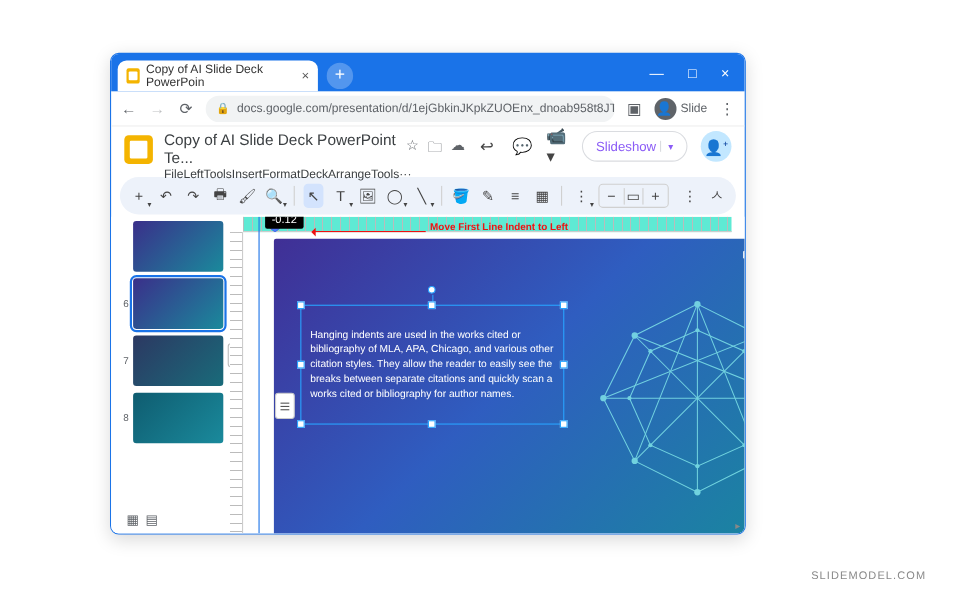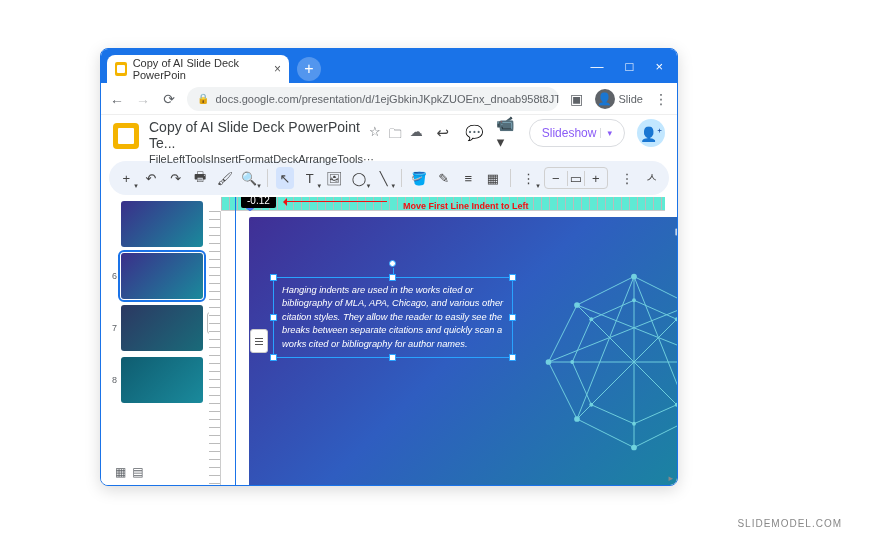--- a/index.html
+++ b/index.html
@@ -51,31 +51,31 @@
 .footer-ico { position:absolute; bottom:6px; left:14px; display:flex; gap:6px; color:#5f6368; font-size:12px; }
 
 .canvas-wrap { flex:1; background:#fff; position:relative; overflow:hidden; }
 .ruler-h { position:absolute; top:0; left:12px; right:12px; height:14px; background:#5eead4; border-bottom:1px solid #ccc; }
 .ruler-h::before { content:""; position:absolute; inset:0; background: repeating-linear-gradient(to right, #bbb 0, #bbb 1px, transparent 1px, transparent 8px); }
 .ruler-v { position:absolute; top:14px; left:0; bottom:0; width:12px; background:#fff; border-right:1px solid #ccc; }
 .ruler-v::before { content:""; position:absolute; inset:0; background: repeating-linear-gradient(to bottom, #bbb 0, #bbb 1px, transparent 1px, transparent 8px); }
 .tooltip { position:absolute; top:-4px; left:20px; background:#000; color:#fff; font-size:10px; padding:2px 6px; border-radius:2px; z-index:5; }
 .indent-marker { position:absolute; top:6px; left:24px; width:10px; height:8px; z-index:4; }
 .indent-marker svg { display:block; }
-.annot-arrow { position:absolute; top:4px; left:64px; display:flex; align-items:flex-start; gap:16px; z-index:3; }
+.annot-arrow { position:absolute; top:4px; left:64px; display:flex; align-items:flex-end; gap:4px; z-index:3; }
 .arrow-line { width:102px; height:1px; background:#e11; position:relative; }
 .arrow-line::before { content:""; position:absolute; left:-6px; top:-3px; border:4px solid transparent; border-right-color:#e11; }
 .annot-text { color:#e11; font-size:9px; font-weight:bold; }
 .guide { position:absolute; top:0; bottom:0; left:26px; width:1px; background:#1a73e8; z-index:2; }
 
 .slide { position:absolute; top:20px; left:40px; width: 490px; height: 272px; background: linear-gradient(135deg, #402f95 0%, #2f5dc0 45%, #178a9c 100%); border-radius:2px; }
 .slide-title { color:#fff; text-align:center; font-size:16px; font-weight:600; padding-top:16px; }
 .logo { position:absolute; top:10px; right:12px; color:#fff; font-size:8px; }
 .logo b::before { content:"▣ "; }
-.textbox { position:absolute; top:60px; left:24px; width:240px; border:1.5px solid #29a3ff; padding:6px 8px;font-style:italic; }
+.textbox { position:absolute; top:60px; left:24px; width:240px; border:1.5px solid #29a3ff; padding:20px 8px; }
 .textbox-text { color:#fff; font-size:9.3px; line-height:1.45; }
 .handle { position:absolute; width:7px; height:7px; background:#fff; border:1.5px solid #29a3ff; }
 .h-tl{top:-4px;left:-4px}.h-tr{top:-4px;right:-4px}.h-bl{bottom:-4px;left:-4px}.h-br{bottom:-4px;right:-4px}
 .h-tm{top:-4px;left:calc(50% - 4px)}.h-bm{bottom:-4px;left:calc(50% - 4px)}.h-ml{top:calc(50% - 4px);left:-4px}.h-mr{top:calc(50% - 4px);right:-4px}
 .rot { position:absolute; top:-18px; left:calc(50% - 4px); width:7px; height:7px; border:1.5px solid #29a3ff; border-radius:50%; background:#fff; }
 .rot::after { content:""; position:absolute; top:7px; left:3px; width:1px; height:8px; background:#29a3ff; }
 .autofit { position:absolute; left:-24px; bottom:4px; width:18px; height:24px; background:#fff; border:1px solid #ccc; border-radius:3px; display:flex; flex-direction:column; align-items:center; justify-content:center; gap:2px; }
 .autofit div { width:8px; height:1px; background:#555; }
 .geo { position:absolute; right:10px; top:50px; width:190px; height:190px; opacity:0.85; }
 .slidenum { position:absolute; bottom:8px; right:14px; color:#fff; font-size:9px; }

